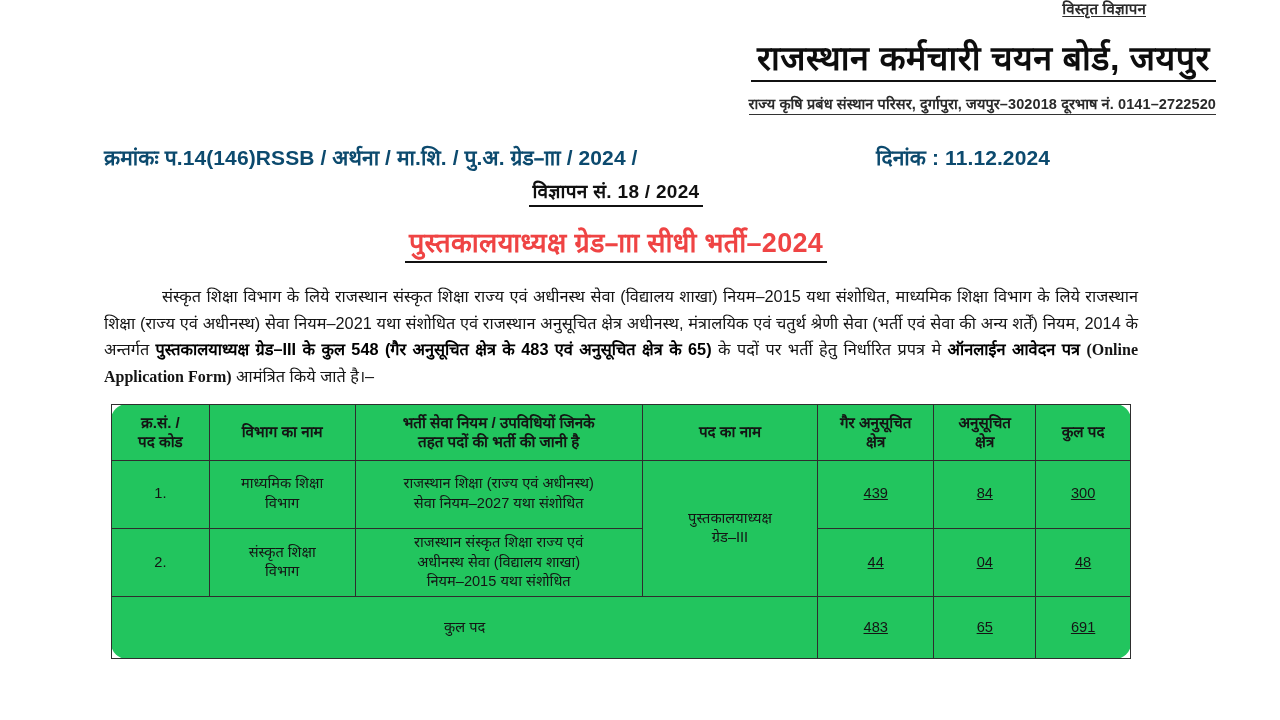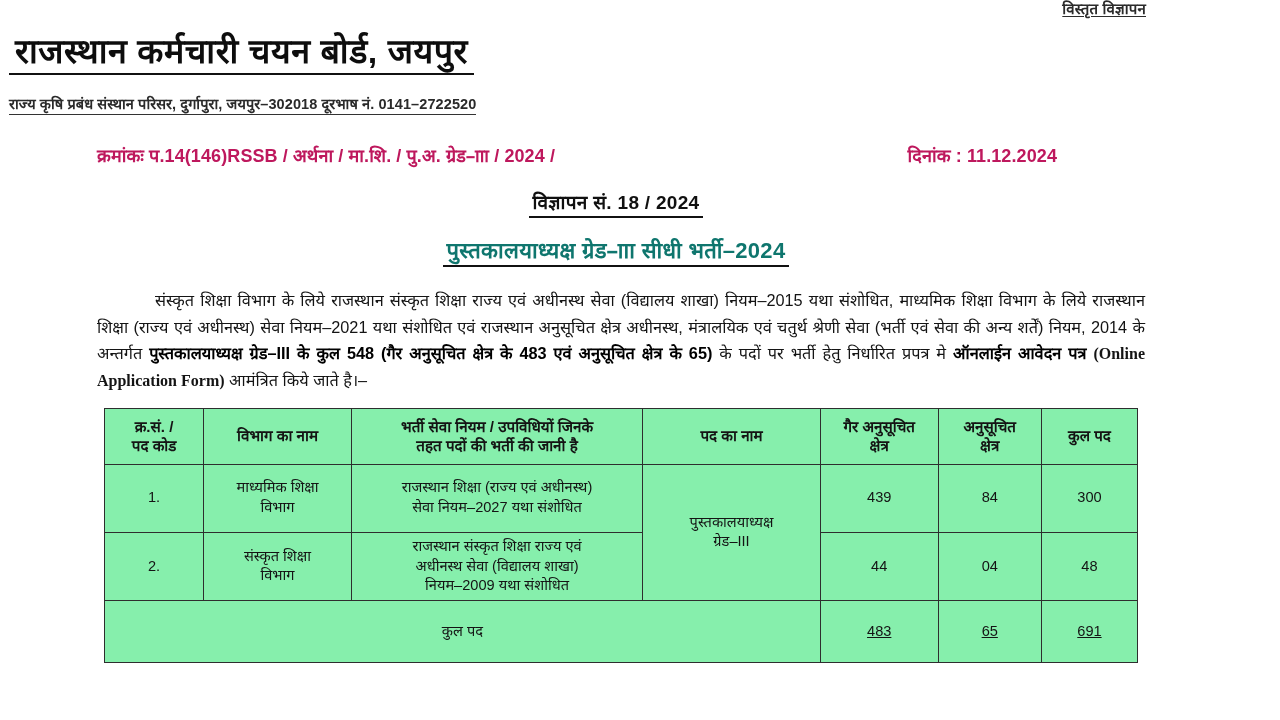--- a/index.html
+++ b/index.html
@@ -16,101 +16,101 @@
     font-family: "Liberation Sans", "DejaVu Sans", sans-serif;
     color: #111111;
     -webkit-font-smoothing: antialiased;
   }
 
   .page {
     position: relative;
     width: 1232px;
     height: 720px;
     background: #fff;
-    padding: 9px;
+    padding: 16px;
   }
 
   
   .corner-note {
     position: absolute;
     top: -2px;
     right: 86px;
     font-size: 15px;
     font-weight: 700;
     color: #2b2b2b;
     text-decoration: underline;
     text-underline-offset: 2px;
     letter-spacing: .2px;
     white-space: nowrap;
   }
 
   
   .masthead {
     padding-top: 22px;
-    text-align: left;
+    text-align: right;
   }
   .org-title {
     display: inline-block;
     font-size: 34px;
     line-height: 1.18;
     font-weight: 700;
     letter-spacing: .5px;
     color: #0d0d0d;
     border-bottom: 2.5px solid #111;
     padding: 0 6px 2px 6px;
     white-space: nowrap;
   }
   .org-address {
     display: inline-block;
-    margin-top: 18px;
+    margin-top: 11px;
     font-size: 14.5px;
     font-weight: 700;
     color: #2a2a2a;
     border-bottom: 1.5px solid #333;
     padding-bottom: 1px;
     white-space: nowrap;
     letter-spacing: .1px;
   }
 
   
   .ref-row {
     display: flex;
     justify-content: space-between;
     align-items: flex-end;
     margin: 28px 88px 0 88px;
   }
   .ref-no, .ref-date {
-    font-size: 18px;
-    font-weight: 700;
-    color: #be185d;
+    font-size: 21px;
+    font-weight: 700;
+    color: #0c4a6e;
     white-space: nowrap;
     letter-spacing: .1px;
   }
   .ref-date { margin-right: 78px; margin-left: 30px; }
 
   
   .adv-heads {
     text-align: center;
-    margin-top: 22px;
+    margin-top: 7px;
   }
   .adv-no {
     display: inline-block;
     font-size: 19px;
     font-weight: 700;
     color: #101010;
     border-bottom: 2px solid #111;
     padding: 0 4px 1px 4px;
     letter-spacing: .3px;
   }
   .adv-title {
     display: inline-block;
     margin-top: 16px;
-    font-size: 22px;
-    font-weight: 700;
-    color: #0f766e;
+    font-size: 27px;
+    font-weight: 700;
+    color: #ef4444;
     border-bottom: 2px solid #111;
     padding: 0 4px 1px 4px;
     letter-spacing: .3px;
   }
 
   
   .body-para {
     margin: 20px 78px 0 88px;
     font-size: 16.3px;
     line-height: 1.62;
@@ -127,21 +127,22 @@
   }
 
   
   .tbl-wrap {
     margin: 14px 85px 0 95px;
   }
   table.posts {
     width: 100%;
     border-collapse: collapse;
     table-layout: fixed;
-    background: #86efac;
+    background: #22c55e;
+    border-radius: 16px;
   }
   table.posts th, table.posts td {
     border: 1.6px solid #2e2e2e;
     text-align: center;
     vertical-align: middle;
     color: #141414;
     padding: 4px 3px;
   }
   table.posts th {
     font-size: 15.2px;
@@ -149,21 +150,21 @@
     line-height: 1.28;
     height: 56px;
   }
   table.posts td {
     font-size: 14.6px;
     font-weight: 400;
     line-height: 1.36;
     height: 68px;
   }
   td.sn { font-size: 16px; font-weight: 700; }
-  td.num { font-size: 15.5px; font-weight: 400; }
+  td.num { font-size: 15.5px; font-weight: 400; text-decoration: underline; }
   tr.total-row td {
     height: 62px;
   }
   td.total-label {
     font-size: 17px;
     font-weight: 700;
   }
   td.total-num {
     font-size: 16px;
     font-weight: 700;
@@ -257,21 +258,21 @@
         </tr>
         <tr>
           <td class="sn">2.</td>
           <td>
             <div>संस्कृत शिक्षा</div>
             <div>विभाग</div>
           </td>
           <td>
             <div>राजस्थान संस्कृत शिक्षा राज्य एवं</div>
             <div>अधीनस्थ सेवा (विद्यालय शाखा)</div>
-            <div>नियम–2009 यथा संशोधित</div>
+            <div>नियम–2015 यथा संशोधित</div>
           </td>
           <td class="num">44</td>
           <td class="num">04</td>
           <td class="num">48</td>
         </tr>
         <tr class="total-row">
           <td class="total-label" colspan="4">कुल पद</td>
           <td class="total-num">483</td>
           <td class="total-num">65</td>
           <td class="total-num">691</td>

